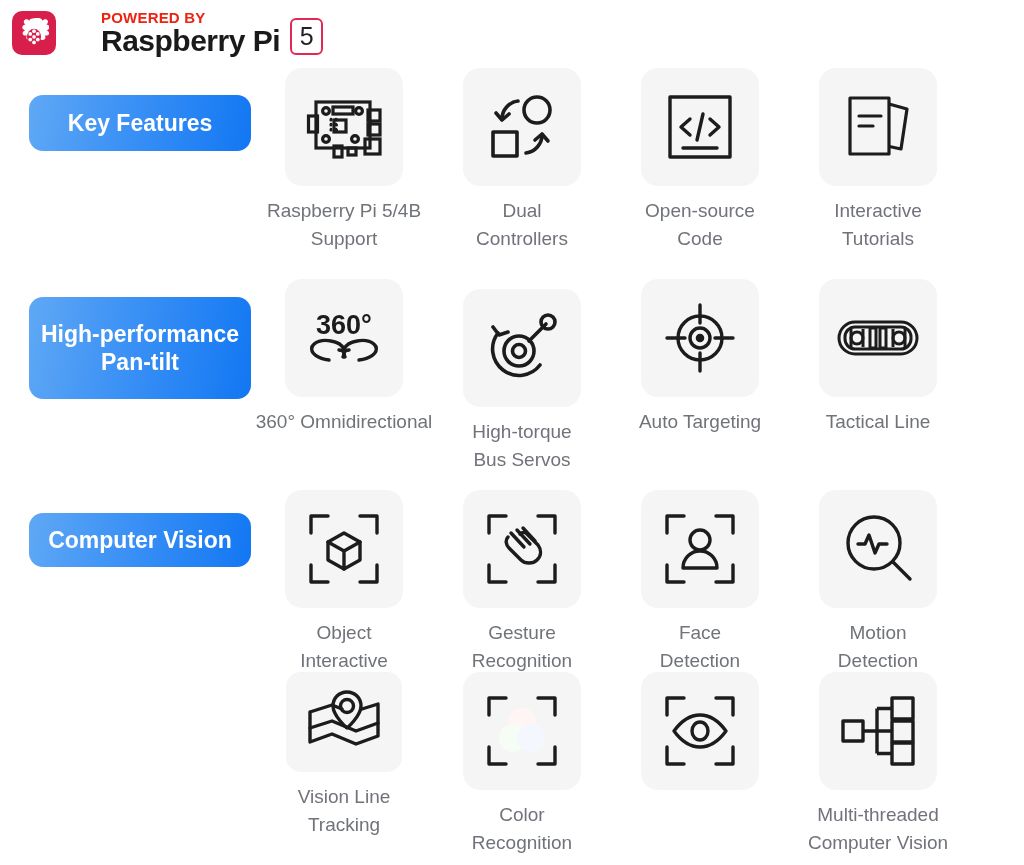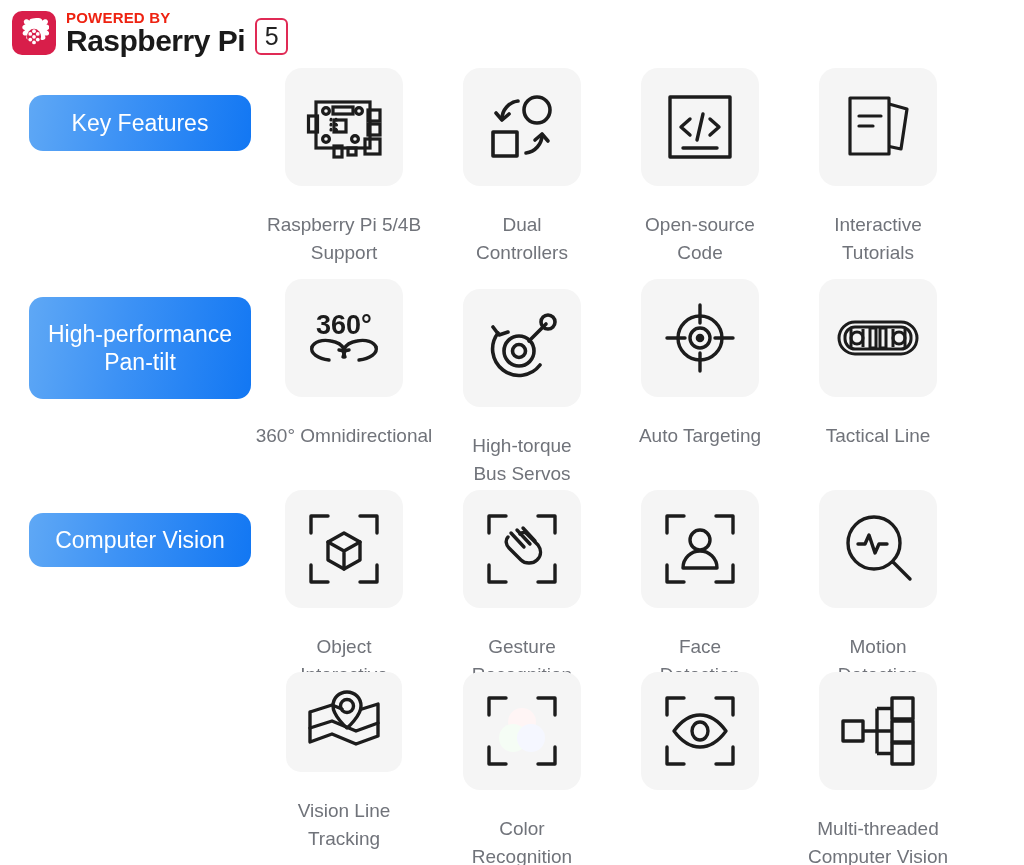--- a/index.html
+++ b/index.html
@@ -16,21 +16,21 @@
     left: 12px; top: 10px;
     display: flex; align-items: center; gap: 10px;
   }
   .rpi-logo-box {
     width: 44px; height: 44px;
     border-radius: 10px;
     background: #d81e4a;
     display: flex; align-items: center; justify-content: center;
     flex: 0 0 auto;
   }
-  .rpi-wordmark { position: relative; line-height: 1; }
+  .rpi-wordmark { position: relative; line-height: 1; margin-left: 35px; }
   .powered-by {
     font-size: 15px; font-weight: bold; color: #ee2211;
     letter-spacing: 0.2px; line-height: 1;
     margin-bottom: 1px;
   }
   .rpi-name {
     font-size: 30px; font-weight: bold; color: #1a1a1a;
     letter-spacing: -0.5px; line-height: 1; text-align: right;
   }
   .rpi-five {
@@ -46,42 +46,42 @@
   }
 
   
   .badge {
     position: absolute;
     width: 222px;
     border-radius: 14px;
     background: linear-gradient(100deg, #5fa8f5 0%, #3d92f5 42%, #1277f3 100%);
     color: #ffffff;
     font-size: 23px;
-    font-weight: normal;
+    font-weight: bold;
     display: flex; align-items: center; justify-content: center;
     text-align: center;
     line-height: 1.22;
     padding: 6px 8px;
   }
   #badge-0 { left: 29px; top: 95px;  height: 56px; }
   #badge-1 { left: 29px; top: 297px; height: 102px; }
   #badge-2 { left: 29px; top: 513px; height: 54px; }
 
   
   .cell { position: absolute; width: 178px; }
   .tile {
     width: 118px; height: 118px;
     margin: 0 auto;
     background: #f5f5f5;
     border-radius: 17px;
     display: flex; align-items: center; justify-content: center;
   }
   .tile.small { width: 116px; height: 100px; border-radius: 15px; }
   .caption {
-    margin-top: 25px;
+    margin-top: 11px;
     text-align: center;
     font-size: 19px;
     color: #70737a;
     line-height: 1.48;
     white-space: pre-line;
   }
   .caption.wide { white-space: nowrap; }
   .cell.wide { width: 300px; }
 
   svg { display: block; }

